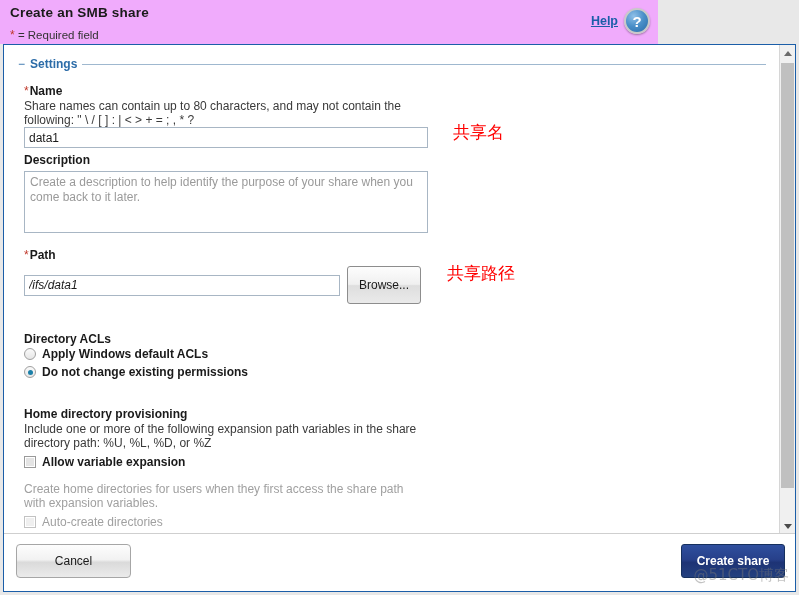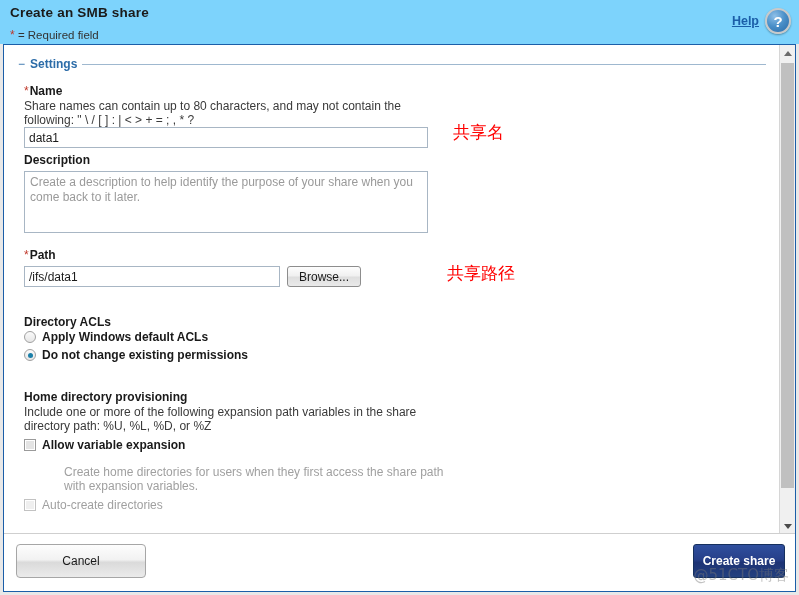--- a/index.html
+++ b/index.html
@@ -13,23 +13,23 @@
     font-family: "Liberation Sans", sans-serif;
     font-size: 12px;
     color: #222;
     overflow: hidden;
   }
 
   
   .dialog-header {
     position: absolute;
     left: 0; top: 0;
-    width: 799px;
+    width: 658px;
     height: 44px;
-    background: #7dd3fc;
+    background: #f0abfc;
     box-sizing: border-box;
   }
   .page-title {
     position: absolute;
     left: 10px; top: 5px;
     font-size: 13.5px;
     font-weight: bold;
     color: #1a1a1a;
     letter-spacing: 0.2px;
   }
@@ -168,30 +168,30 @@
     background: #ffffff;
     font-family: "Liberation Sans", sans-serif;
     font-size: 12px;
     color: #1a1a1a;
     padding: 3px 5px;
     line-height: 15px;
     resize: none;
     outline: none;
   }
   .text-area::placeholder { color: #9a9a9a; }
-  .path-input { width: 256px; }
+  .path-input { width: 316px; font-style: italic; }
 
   .row-inline {
     display: flex;
     align-items: center;
     gap: 7px;
   }
   .browse-btn {
     box-sizing: border-box;
-    height: 21px;
+    height: 38px;
     padding: 0 11px;
     border: 1px solid #8d8d8d;
     border-radius: 3px;
     background: linear-gradient(to bottom, #fdfdfd 0%, #f0f0f0 48%, #dedede 52%, #eaeaea 100%);
     font-family: "Liberation Sans", sans-serif;
     font-size: 12px;
     color: #1a1a1a;
     cursor: pointer;
   }
 
@@ -329,34 +329,34 @@
     position: absolute;
     left: 0; bottom: 0;
     width: 791px;
     height: 57px;
     background: #ffffff;
     border-top: 1px solid #cfcfcf;
   }
   .cancel-btn {
     position: absolute;
     left: 12px; top: 10px;
-    width: 130px; height: 34px;
+    width: 115px; height: 34px;
     border: 1px solid #a6a6a6;
     border-radius: 4px;
     background: linear-gradient(to bottom, #fdfdfd 0%, #f2f2f2 46%, #dadada 54%, #ebebeb 100%);
     font-family: "Liberation Sans", sans-serif;
     font-size: 12px;
     color: #1a1a1a;
     cursor: pointer;
     text-align: center;
   }
   .create-btn {
     position: absolute;
     right: 10px; top: 10px;
-    width: 92px; height: 34px;
+    width: 104px; height: 34px;
     border: 1px solid #16305e;
     border-radius: 3px;
     background: linear-gradient(to bottom, #2f4f9e 0%, #27408a 45%, #1d3375 55%, #24407f 100%);
     font-family: "Liberation Sans", sans-serif;
     font-size: 12px;
     font-weight: bold;
     color: #ffffff;
     cursor: pointer;
   }
   .watermark {
@@ -434,21 +434,21 @@
           </div>
         </div>
 
         <div class="field-block" style="margin-top:16px;">
           <div class="group-heading">Home directory provisioning</div>
           <div class="field-desc">Include one or more of the following expansion path variables in the share directory path: %U, %L, %D, or %Z</div>
           <div class="check-row" style="margin-top:5px;">
             <span class="checkbox"></span>
             <span class="check-label">Allow variable expansion</span>
           </div>
-          <div class="muted-text" style="margin-top:13px;margin-left:40px;">Create home directories for users when they first access the share path with expansion variables.</div>
+          <div class="muted-text" style="margin-top:13px;">Create home directories for users when they first access the share path with expansion variables.</div>
           <div class="check-row" style="margin-top:5px;">
             <span class="checkbox disabled"></span>
             <span class="check-label disabled">Auto-create directories</span>
           </div>
         </div>
 
       </div>
     </div>
   </div>
 

